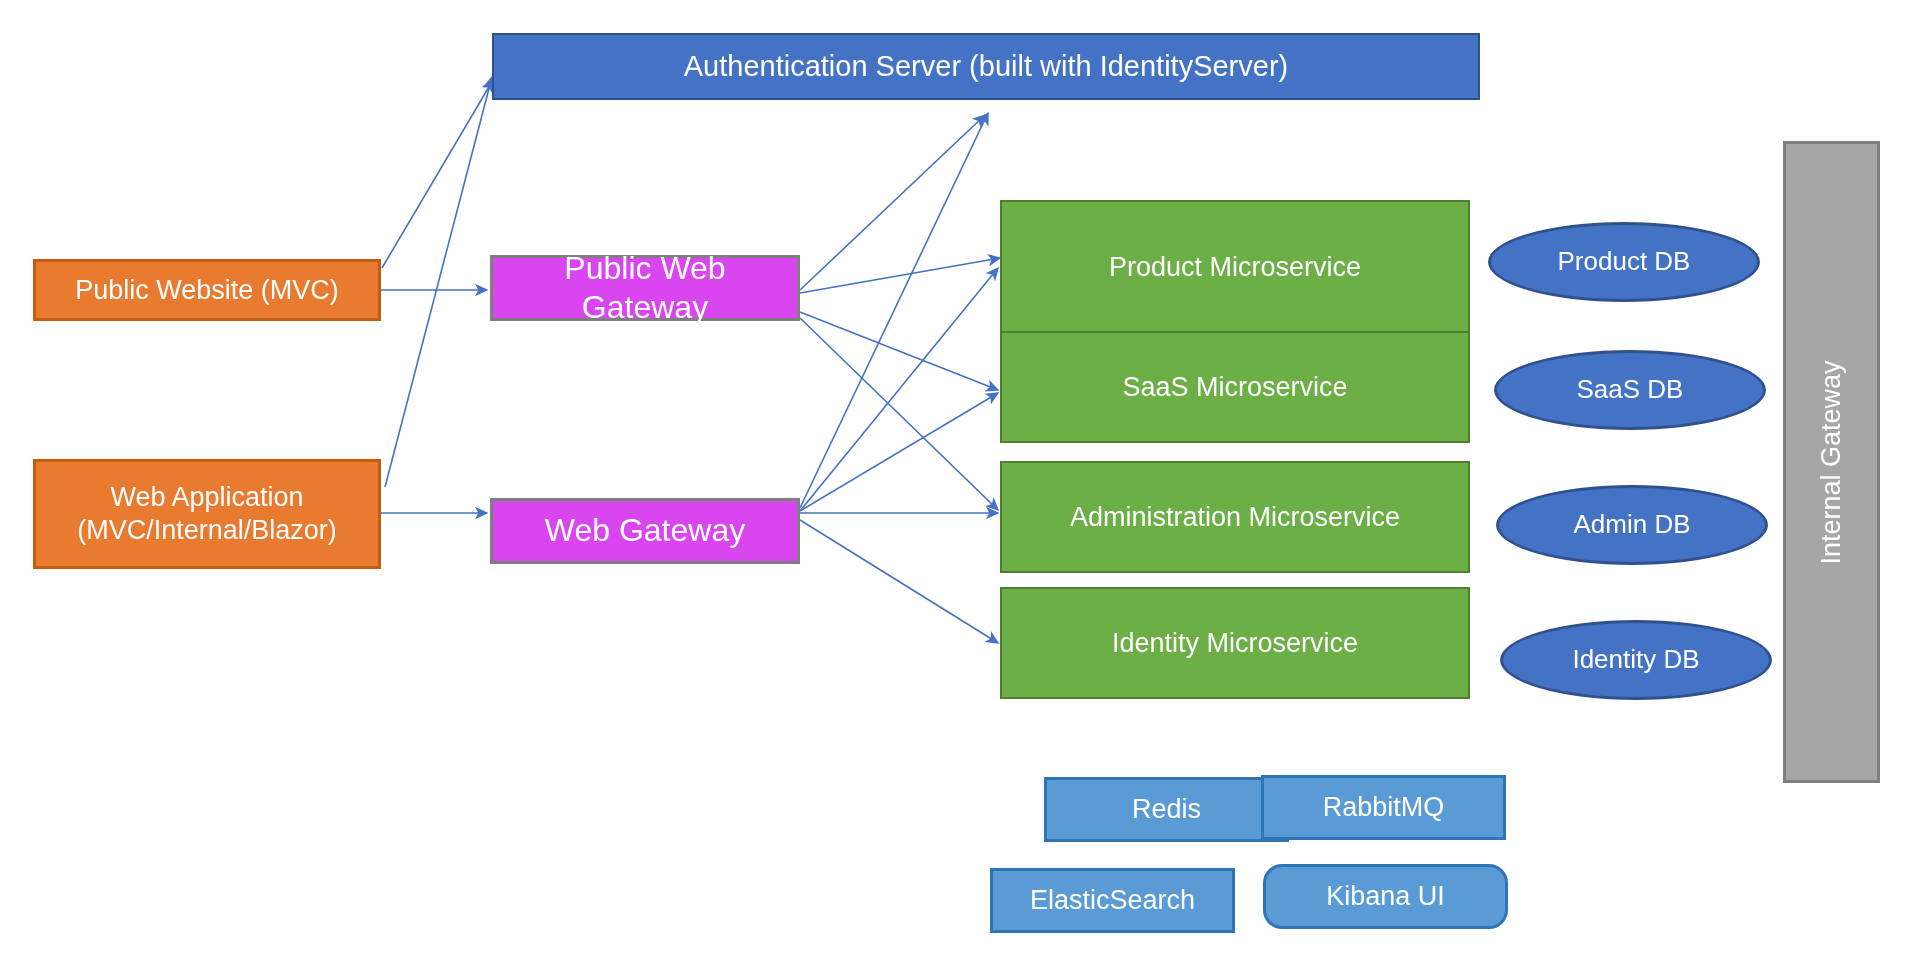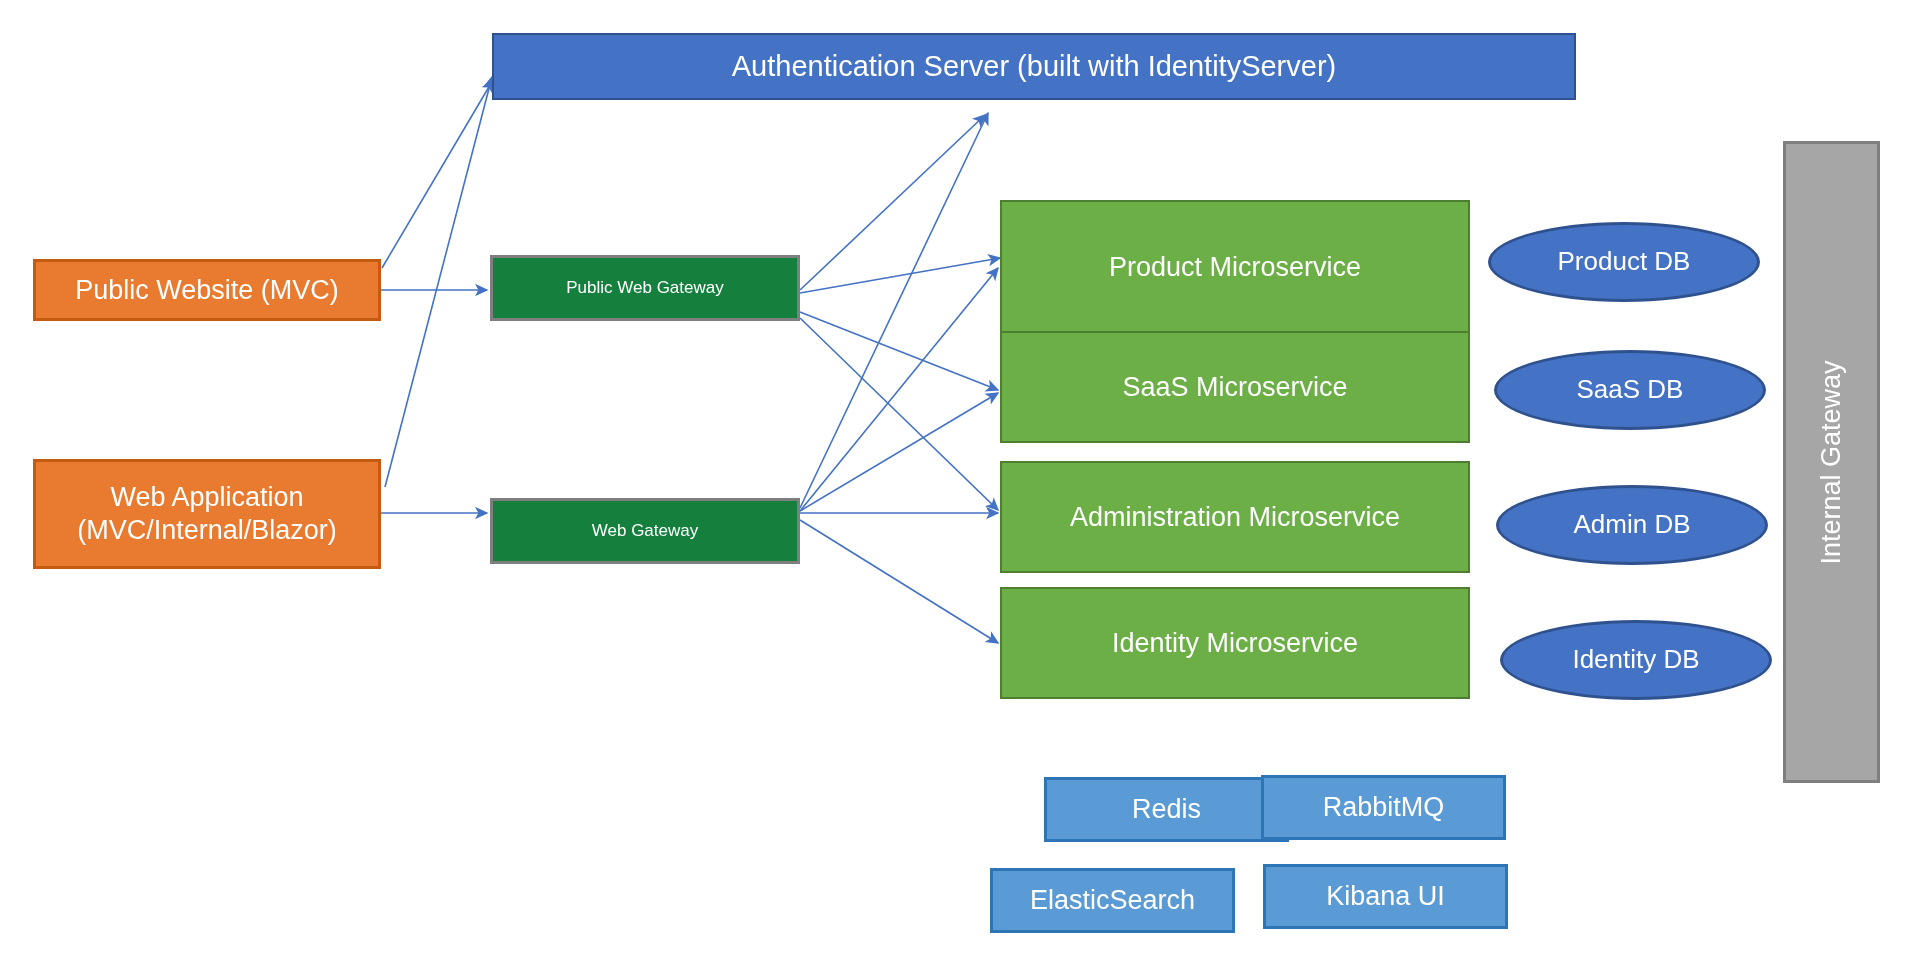--- a/index.html
+++ b/index.html
@@ -49,23 +49,23 @@
     font-size: 29px;
   }
   
   .client-box {
     background: #E87B30;
     border: 3px solid #C55A11;
     font-size: 27px;
   }
   
   .gateway-box {
-    background: #15803d;
+    background: #d946ef;
     border: 3px solid #7F7F7F;
-    font-size: 17px;
+    font-size: 32px;
   }
   
   .service-box {
     background: #6CAF47;
     border: 2px solid #4E7E2F;
     font-size: 27px;
   }
   
   .infra-box {
     background: #5B9BD5;
@@ -125,21 +125,21 @@
       <line x1="800" y1="511" x2="998" y2="268"></line>
 
       <line x1="800" y1="511" x2="998" y2="393"></line>
 
       <line x1="800" y1="513" x2="998" y2="513"></line>
 
       <line x1="800" y1="520" x2="998" y2="643"></line>
     </g>
   </svg>
 
-  <div class="node auth-box" style="left:492px; top:33px; width:1084px; height:67px;">
+  <div class="node auth-box" style="left:492px; top:33px; width:988px; height:67px;">
     <span class="node-label">Authentication Server (built with IdentityServer)</span>
   </div>
 
   <div class="node client-box" style="left:33px; top:259px; width:348px; height:62px;">
     <span class="node-label">Public Website (MVC)</span>
   </div>
 
   <div class="node client-box" style="left:33px; top:459px; width:348px; height:110px; flex-direction:column;">
     <span class="node-label">Web Application</span>
     <span class="node-label">(MVC/Internal/Blazor)</span>
@@ -194,17 +194,17 @@
   </div>
 
   <div class="node infra-box" style="left:1261px; top:775px; width:245px; height:65px;">
     <span class="node-label">RabbitMQ</span>
   </div>
 
   <div class="node infra-box" style="left:990px; top:868px; width:245px; height:65px;">
     <span class="node-label">ElasticSearch</span>
   </div>
 
-  <div class="node infra-box" style="left:1263px; top:864px; width:245px; height:65px;">
+  <div class="node infra-box" style="left:1263px; top:864px; width:245px; height:65px;border-radius:19px;">
     <span class="node-label">Kibana UI</span>
   </div>
 
 </div>
 
 </body></html>

